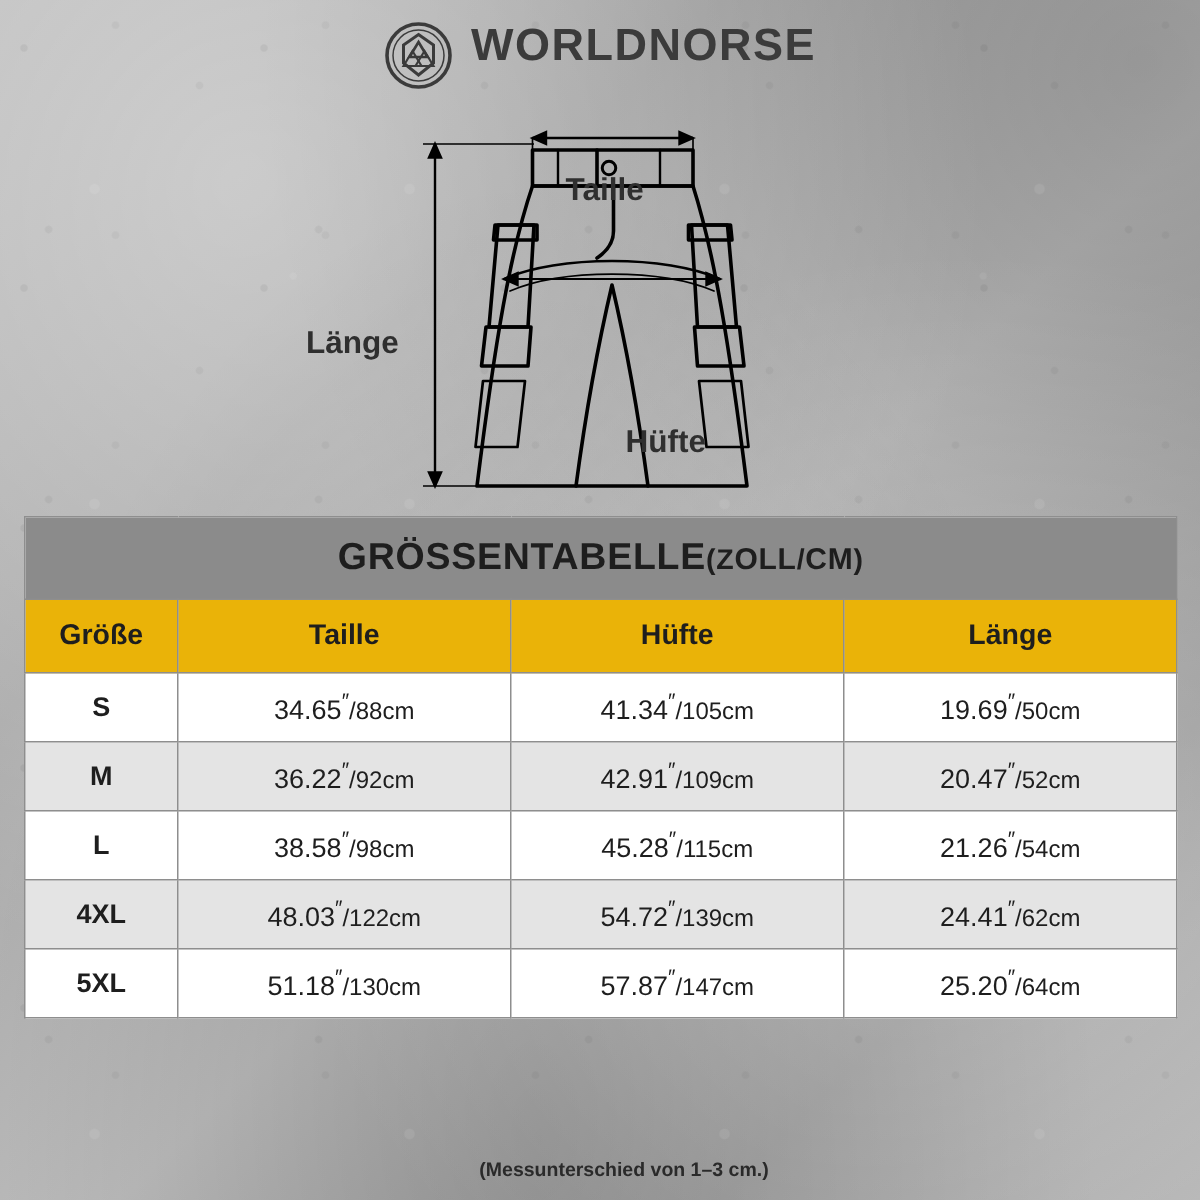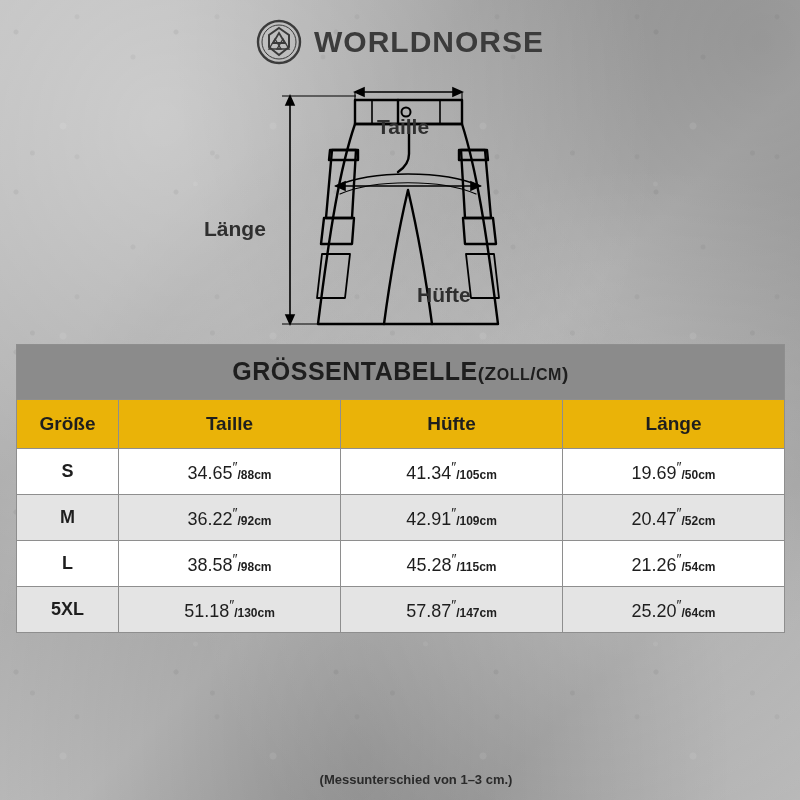--- a/index.html
+++ b/index.html
@@ -30,21 +30,21 @@
       radial-gradient(circle at 70% 30%, rgba(0,0,0,.08) 0 2px, transparent 3px),
       radial-gradient(circle at 85% 80%, rgba(255,255,255,.12) 0 2px, transparent 3px),
       radial-gradient(circle at 55% 12%, rgba(0,0,0,.07) 0 2px, transparent 3px),
       radial-gradient(circle at 18% 85%, rgba(0,0,0,.09) 0 2px, transparent 3px);
     background-size: 160px 160px, 210px 210px, 190px 190px, 230px 230px, 140px 140px, 180px 180px;
   }
 
   
   #brand {
     position: absolute; top: 14px; left: 0; right: 0;
-    display: flex; align-items: center; justify-content: center; gap: 12px;
+    display: flex; justify-content: center; gap: 12px;
     height: 56px;
   }
   #brand .logo { width: 46px; height: 46px; display: block; }
   #brand .wordmark {
     font-size: 30px; font-weight: bold; letter-spacing: 1px;
     color: #3b3b3b;
   }
 
   
   #illustration { position: absolute; top: 58px; left: 0; width: 800px; height: 286px; }
@@ -76,36 +76,36 @@
   .title-row th {
     background: #8b8b8b;
     color: #fff;
     font-size: 25px;
     font-weight: bold;
     letter-spacing: .5px;
     padding: 12px 0 13px;
     border: 1px solid #8b8b8b;
   }
   .title-row .unit { font-size: 19px; font-weight: bold; }
-  .title-row .unit .sc { font-size: 16px; }
+  .title-row .unit .sc { font-size: 20px; }
   .head-row th {
     background: #eab308;
     font-size: 19px;
     font-weight: bold;
     padding: 13px 0;
   }
   tbody tr td {
     font-size: 18px;
     padding: 10px 0;
   }
   tbody tr:nth-child(odd) td { background: #ffffff; }
   tbody tr:nth-child(even) td { background: #e4e4e4; }
   tbody td.size-cell { font-weight: bold; font-size: 18px; }
   .inch { font-size: 18px; }
-  .cm { font-size: 12px; font-weight: bold; }
+  .cm { font-size: 16px; }
   .inch .qt { font-size: 14px; vertical-align: super; }
   #footnote {
     position: absolute; left: 0; right: 0; top: 772px;
     text-align: center;
     font-size: 13px; font-weight: bold; color: #2a2a2a; padding-left: 32px;
   }
   .col-size { width: 102px; }
   .col-meas { width: 222px; }
 </style>
 </head>
@@ -219,20 +219,26 @@
             <td><span class="inch">42.91<span class="qt">″</span></span><span class="cm">/109cm</span></td>
             <td><span class="inch">20.47<span class="qt">″</span></span><span class="cm">/52cm</span></td>
           </tr>
           <tr>
             <td class="size-cell">L</td>
             <td><span class="inch">38.58<span class="qt">″</span></span><span class="cm">/98cm</span></td>
             <td><span class="inch">45.28<span class="qt">″</span></span><span class="cm">/115cm</span></td>
             <td><span class="inch">21.26<span class="qt">″</span></span><span class="cm">/54cm</span></td>
           </tr>
           <tr>
+            <td class="size-cell">4XL</td>
+            <td><span class="inch">48.03<span class="qt">″</span></span><span class="cm">/122cm</span></td>
+            <td><span class="inch">54.72<span class="qt">″</span></span><span class="cm">/139cm</span></td>
+            <td><span class="inch">24.41<span class="qt">″</span></span><span class="cm">/62cm</span></td>
+          </tr>
+          <tr>
             <td class="size-cell">5XL</td>
             <td><span class="inch">51.18<span class="qt">″</span></span><span class="cm">/130cm</span></td>
             <td><span class="inch">57.87<span class="qt">″</span></span><span class="cm">/147cm</span></td>
             <td><span class="inch">25.20<span class="qt">″</span></span><span class="cm">/64cm</span></td>
           </tr>
         </tbody>
     </table>
   </div>
 
   <div id="footnote">(Messunterschied von 1–3 cm.)</div>

